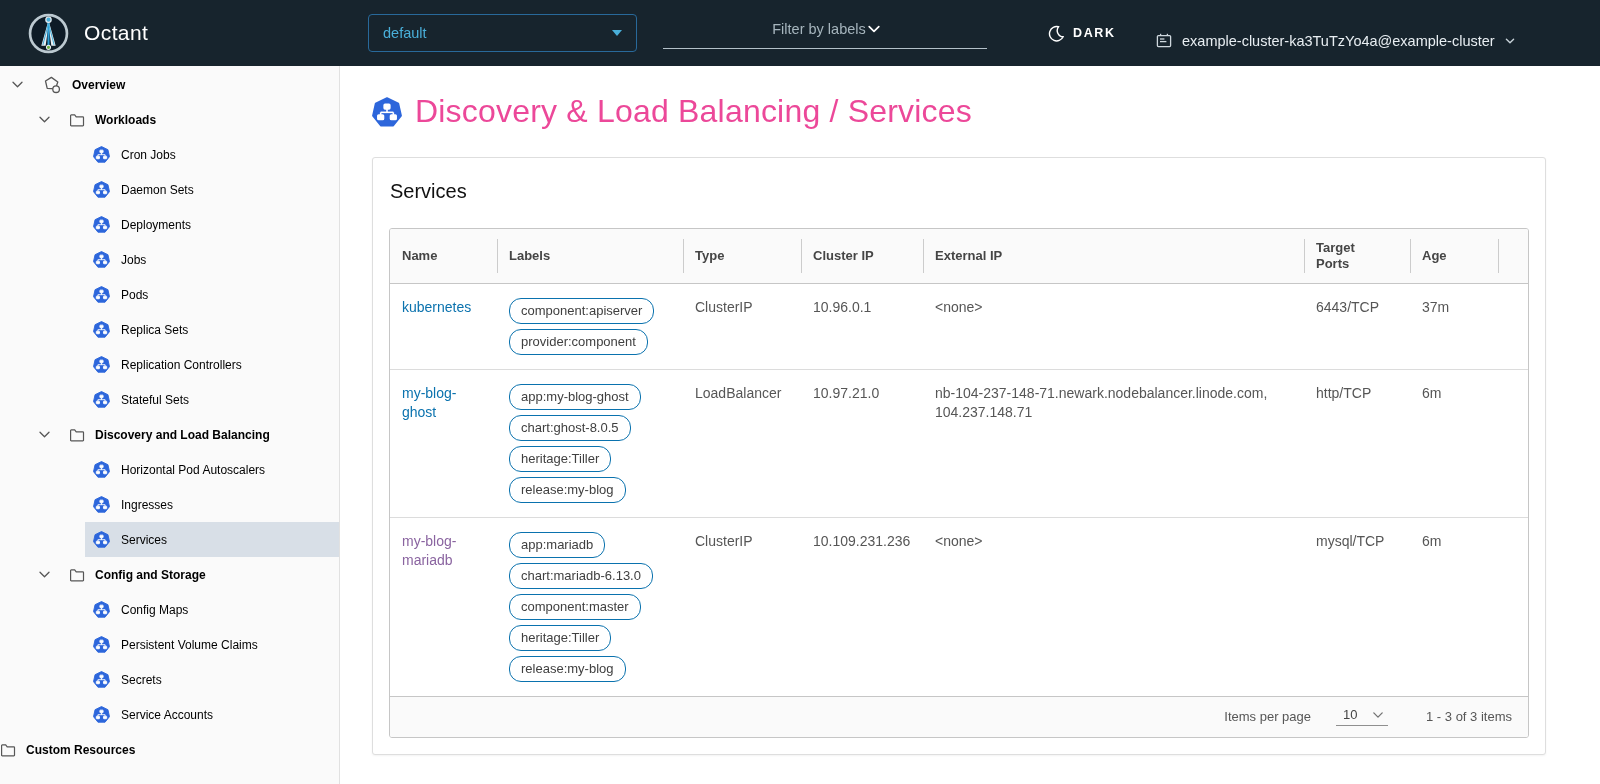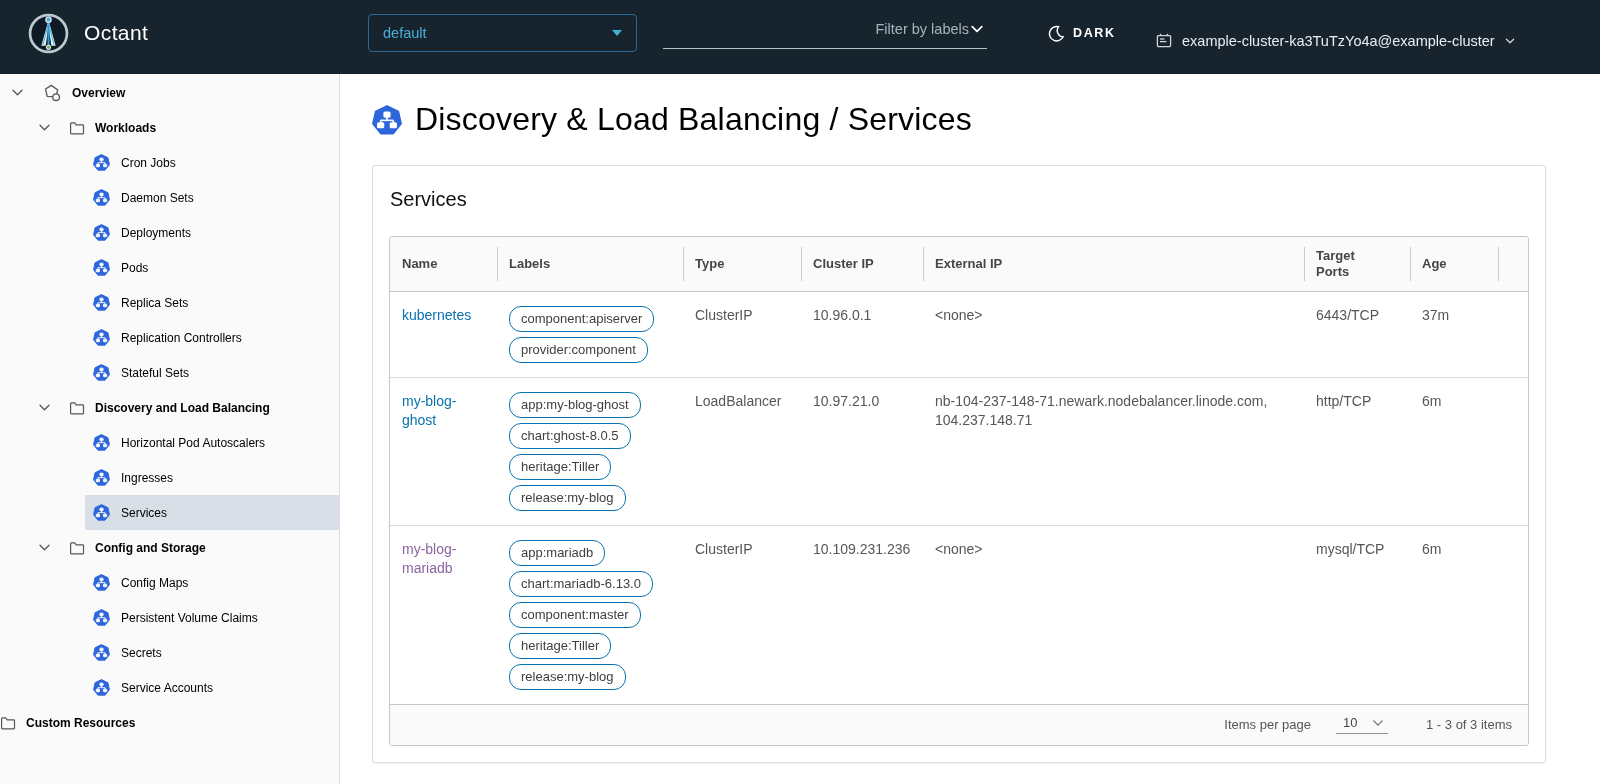--- a/index.html
+++ b/index.html
@@ -1,30 +1,30 @@
 <!DOCTYPE html>
 <html><head>
 <meta charset="utf-8">
 <style>
   * { margin:0; padding:0; box-sizing:border-box; }
   html,body { width:1600px; height:784px; overflow:hidden; background:#fff;
               font-family:"Liberation Sans", sans-serif; }
 
   
-  .header { position:relative; height:74px; background:#17242d; }
+  .header { position:relative; height:66px; background:#17242d; }
   .brand { position:absolute; left:28px; top:0; height:66px; display:flex; align-items:center; gap:15px; }
   .brand-title { color:#ffffff; font-size:21px; letter-spacing:.4px; }
   .ns-select { position:absolute; left:368px; top:14px; width:269px; height:38px;
                border:1px solid #28699a; border-radius:4px; display:flex; align-items:center;
                justify-content:space-between; padding:0 14px; color:#49afd9; font-size:14.5px; cursor:pointer; }
   .caret-down { width:0; height:0; border-left:5px solid transparent; border-right:5px solid transparent;
                 border-top:6px solid #49afd9; }
   .filter-box { position:absolute; left:663px; top:10px; width:324px; height:39px;
                 border-bottom:1px solid #b3c0c8; display:flex; align-items:center;
-                justify-content:flex-end; padding:0 2px 0 6px; color:#a6b5bd; font-size:14.5px; cursor:text; }
+                justify-content:center; padding:0 2px 0 6px; color:#a6b5bd; font-size:14.5px; cursor:text; }
   .theme-toggle { position:absolute; left:1047px; top:0; height:66px; display:flex; align-items:center;
                   gap:9px; color:#fff; cursor:pointer; }
   .theme-label { font-size:12.5px; font-weight:bold; letter-spacing:1.6px; }
   .context { position:absolute; left:1155px; top:8px; height:66px; display:flex; align-items:center;
              gap:9px; color:#e8eef2; font-size:14.5px; cursor:pointer; }
   .icon-wrap { display:inline-flex; align-items:center; justify-content:center; }
 
   
   .layout { display:flex; height:718px; }
   .sidebar { width:340px; flex:none; background:#fafafa; border-right:1px solid #e1e1e1; padding-top:1px; }
@@ -40,21 +40,21 @@
   .nav-group .nav-icon { margin-right:10px; }
   .nav-group-plain { font-weight:bold; }
   .nav-group-plain .nav-icon { margin-right:10px; }
   .nav-leaf { margin-left:85px; width:254px; padding-left:8px; }
   .nav-leaf .nav-icon { margin-right:11px; }
   .nav-leaf.selected { background:#d8dfe7; }
   .tree-chevron, .nav-icon { display:inline-flex; align-items:center; }
 
   
   .page-title-row { margin-top:27px; display:flex; align-items:center; gap:13px; }
-  .page-title { font-size:32px; font-weight:300; color:#000000; letter-spacing:.2px; }
+  .page-title { font-size:32px; font-weight:300; color:#ec4899; letter-spacing:.2px; }
 
   
   .card { margin-top:27px; background:#fff; border:1px solid #dedede; border-radius:3px;
           box-shadow:0 1px 2px rgba(0,0,0,.05); padding:16px; }
   .card-title { font-size:20px; font-weight:400; color:#111; margin:6px 0 0 1px; }
 
   
   .datagrid { margin-top:25px; border:1px solid #c6c6c6; border-radius:3px; overflow:hidden; }
   table { border-collapse:collapse; table-layout:fixed; width:100%; }
   th { background:#fafafa; font-size:13px; font-weight:bold; color:#454545; text-align:left;
@@ -216,20 +216,37 @@
       <line x1="18" y1="14.2" x2="18" y2="18.4"></line>
       <line x1="10.4" y1="18.4" x2="25.6" y2="18.4"></line>
       <line x1="10.4" y1="18.4" x2="10.4" y2="21.6"></line>
       <line x1="25.6" y1="18.4" x2="25.6" y2="21.6"></line>
       <rect x="7" y="21.6" width="6.8" height="5.4" rx="1"></rect>
       <rect x="22.2" y="21.6" width="6.8" height="5.4" rx="1"></rect>
     </g>
           </svg>
         </span>
         <span>Deployments</span>
+      </div>
+      <div class="nav-row nav-leaf">
+        <span class="nav-icon">
+          <svg width="17" height="17" viewBox="0 0 36 36">
+    <polygon points="18,1.2 31.6,7.8 34.9,22.5 25.5,34.3 10.5,34.3 1.1,22.5 4.4,7.8" fill="#2d66db" stroke="#2d66db" stroke-width="2" stroke-linejoin="round"></polygon>
+    <g stroke="#ffffff" stroke-width="1.9" fill="#ffffff">
+      <rect x="14.6" y="8.8" width="6.8" height="5.4" rx="1"></rect>
+      <line x1="18" y1="14.2" x2="18" y2="18.4"></line>
+      <line x1="10.4" y1="18.4" x2="25.6" y2="18.4"></line>
+      <line x1="10.4" y1="18.4" x2="10.4" y2="21.6"></line>
+      <line x1="25.6" y1="18.4" x2="25.6" y2="21.6"></line>
+      <rect x="7" y="21.6" width="6.8" height="5.4" rx="1"></rect>
+      <rect x="22.2" y="21.6" width="6.8" height="5.4" rx="1"></rect>
+    </g>
+          </svg>
+        </span>
+        <span>Jobs</span>
       </div>
       <div class="nav-row nav-leaf">
         <span class="nav-icon">
           <svg width="17" height="17" viewBox="0 0 36 36">
     <polygon points="18,1.2 31.6,7.8 34.9,22.5 25.5,34.3 10.5,34.3 1.1,22.5 4.4,7.8" fill="#2d66db" stroke="#2d66db" stroke-width="2" stroke-linejoin="round"></polygon>
     <g stroke="#ffffff" stroke-width="1.9" fill="#ffffff">
       <rect x="14.6" y="8.8" width="6.8" height="5.4" rx="1"></rect>
       <line x1="18" y1="14.2" x2="18" y2="18.4"></line>
       <line x1="10.4" y1="18.4" x2="25.6" y2="18.4"></line>
       <line x1="10.4" y1="18.4" x2="10.4" y2="21.6"></line>

